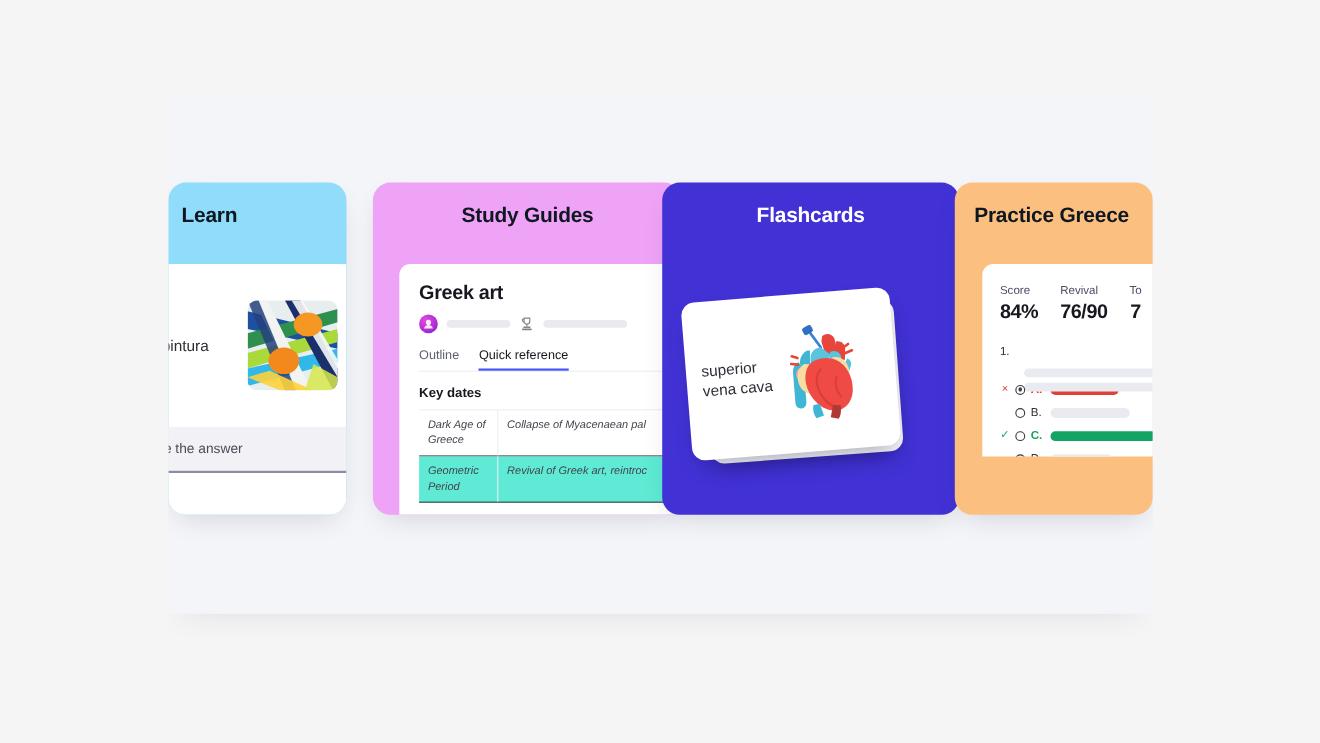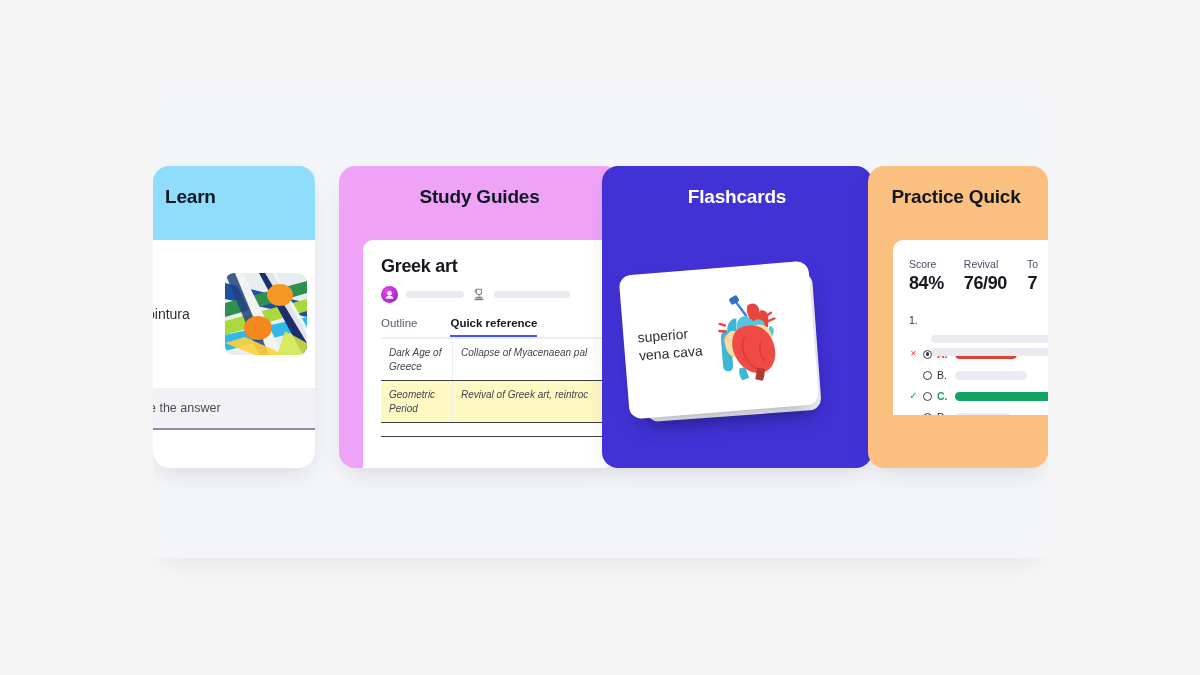--- a/index.html
+++ b/index.html
@@ -75,25 +75,25 @@
   .avatar {
     width: 17px; height: 17px; border-radius: 50%;
     background: radial-gradient(circle at 35% 30%, #e04be0 0%, #b32fd6 55%, #7a22c4 100%);
     display: flex; align-items: center; justify-content: center;
     font-size: 9px; line-height: 1;
   }
   .bar { height: 7px; border-radius: 4px; background: #e9eaf0; }
   .trophy { width: 14px; height: 15px; opacity: .72; }
   .tabs { display: flex; gap: 18px; margin-top: 14px; border-bottom: 1px solid #eceef3; }
   .tab { font-size: 11.5px; color: #5d6070; padding-bottom: 6px; }
-  .tab.active { color: #17181f; font-weight: 700; border-bottom: 2.5px solid #4255ff; margin-left: 15px; }
+  .tab.active { color: #17181f; font-weight: 400; border-bottom: 2.5px solid #4255ff; }
   .keydates { font-size: 12px; font-weight: 700; color: #17181f; margin: 12px 0 8px; }
   .gtable { border-top: 1px solid #eceef3; width: 244px; }
   .gtr { display: flex; border-bottom: 1px solid #404040; font-style: italic; }
-  .gtr.alt { background: #fef9c3; }
+  .gtr.alt { background: #5eead4; }
   .gtd { font-size: 10px; color: #43444d; padding: 7px 8px; line-height: 1.35; }
   .gtd.c1 { width: 72px; border-right: 1px solid #eceef3; flex: 0 0 72px; }
   .gtd.c2 { flex: 1; white-space: nowrap; overflow: hidden; }
 
   
   #card-flash { left: 602px; width: 270px; background: #4232d6; }
   #card-flash .card-title { color: #ffffff; }
   .fc-wrap { position: absolute; left: 0; top: 78px; width: 239px; height: 224px; }
   .fc {
     position: absolute; border-radius: 12px; background: #fff;
@@ -210,20 +210,21 @@
           </svg>
         </div>
         <div class="bar" style="width:76px"></div>
       </div>
 
       <div class="tabs">
         <div class="tab">Outline</div>
         <div class="tab active">Quick reference</div>
       </div>
 
+      <div class="keydates">Key dates</div>
 
       <div class="gtable">
         <div class="gtr">
           <div class="gtd c1">Dark Age of Greece</div>
           <div class="gtd c2">Collapse of Myacenaean pal</div>
         </div>
         <div class="gtr alt">
           <div class="gtd c1">Geometric Period</div>
           <div class="gtd c2">Revival of Greek art, reintroc</div>
         </div>
@@ -262,21 +263,21 @@
             <path d="M58 78c0 6-1 10-3 12l-7-2 3-11z" fill="#b03a33"></path>
             <path d="M64 26l5-3M66 31l6-2" stroke="#e8453c" stroke-width="2.4" stroke-linecap="round"></path>
             <path d="M22 32l-5-2M22 38l-6-1" stroke="#e8453c" stroke-width="2.4" stroke-linecap="round"></path>
           </svg>
         </div>
       </div>
     </div>
   </div>
 
   <div class="card" id="card-tests">
-    <div class="card-title">Practice Quick</div>
+    <div class="card-title">Practice Greece</div>
     <div id="tests-inner">
 
       <div class="stats">
         <div>
           <div class="stat-label">Score</div>
           <div class="stat-val">84%</div>
         </div>
         <div>
           <div class="stat-label">Revival</div>
           <div class="stat-val">76/90</div>

